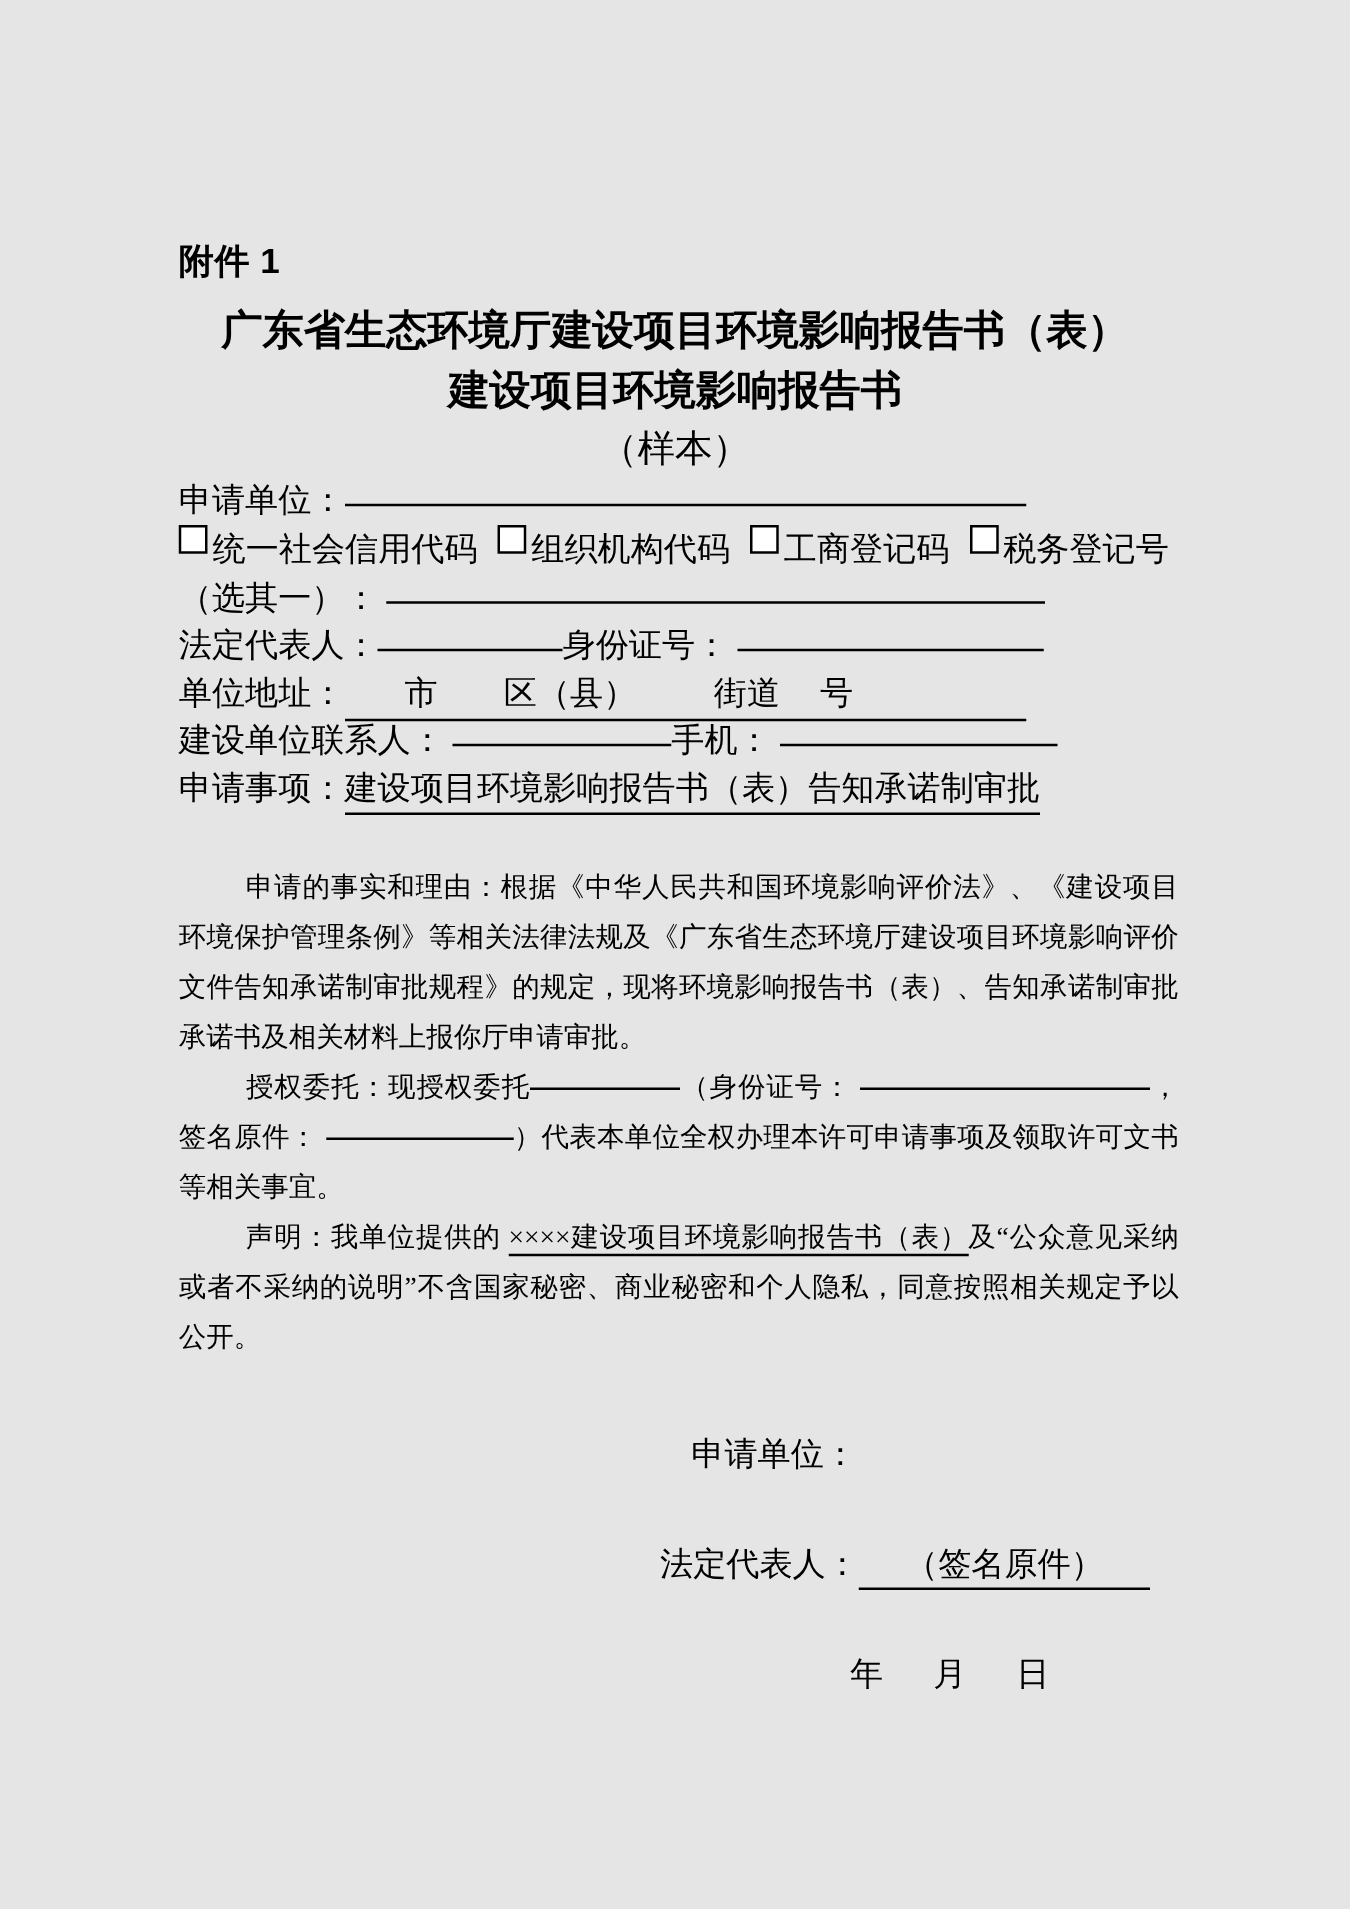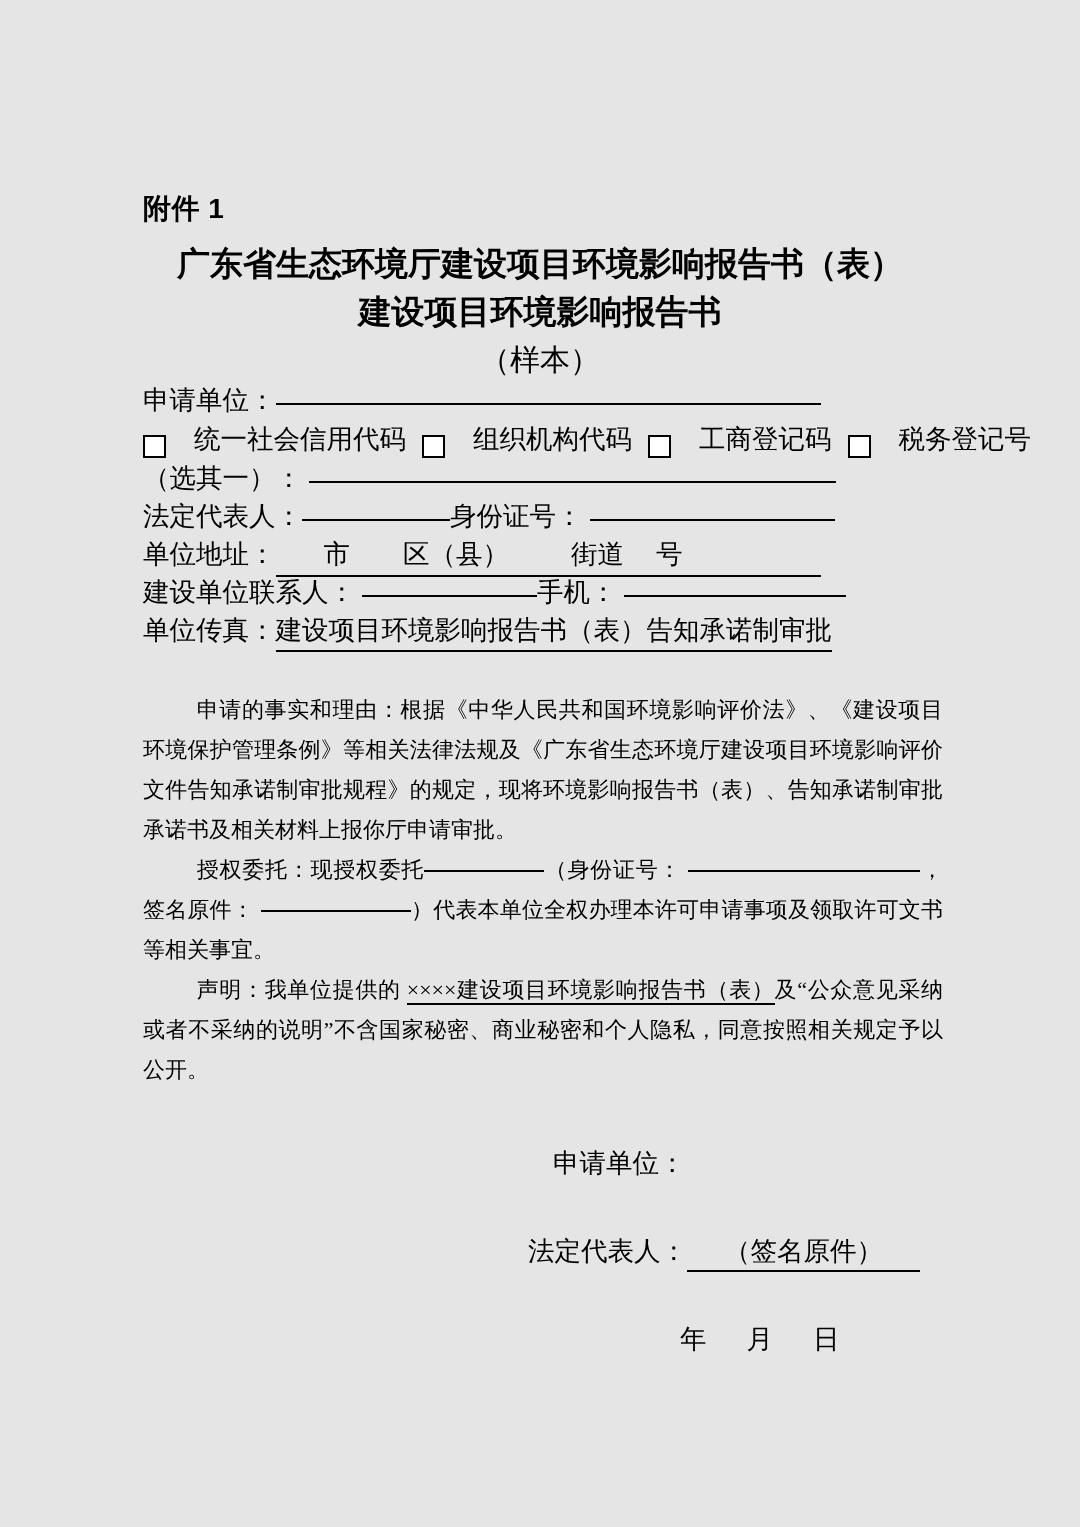--- a/index.html
+++ b/index.html
@@ -87,23 +87,22 @@
   
   .cb-row {
     display: flex;
     align-items: center;
     height: 40px;
     white-space: nowrap;
     gap: 0px;
   }
   .cb-item {
     display: inline-flex;
-    align-items: flex-end;
+    align-items: flex-start;
     margin-right: 16px;
-    gap: 24px;
   }
   .cb-item:last-child { margin-right: 0; }
   .cbox {
     display: inline-block;
     width: 19px;
     height: 19px;
     border: 2px solid #000;
     margin-right: 4px;
     flex: none;
     background: #fff;
@@ -229,21 +228,21 @@
 
 
     <div class="frow">
       <span class="flabel">建设单位联系人：</span>
       <span class="rule" style="width:175px; margin-left:7px;"></span>
       <span class="flabel">手机：</span>
       <span class="rule" style="width:222px; margin-left:7px;"></span>
     </div>
 
     <div class="frow">
-      <span class="flabel">单位传真：</span>
+      <span class="flabel">申请事项：</span>
       <span class="uline">建设项目环境影响报告书（表）告知承诺制审批</span>
     </div>
 
   </div>
 
   <div class="body-area">
 
     <p class="para"><span class="indent"></span><span>申请的事实和理由：根据《中华人民共和国环境影响评价法》、《建设项目环境保护管理条例》等相关法律法规及《广东省生态环境厅建设项目环境影响评价文件告知承诺制审批规程》的规定，现将环境影响报告书（表）、告知承诺制审批承诺书及相关材料上报你厅申请审批。</span></p>
 
 

